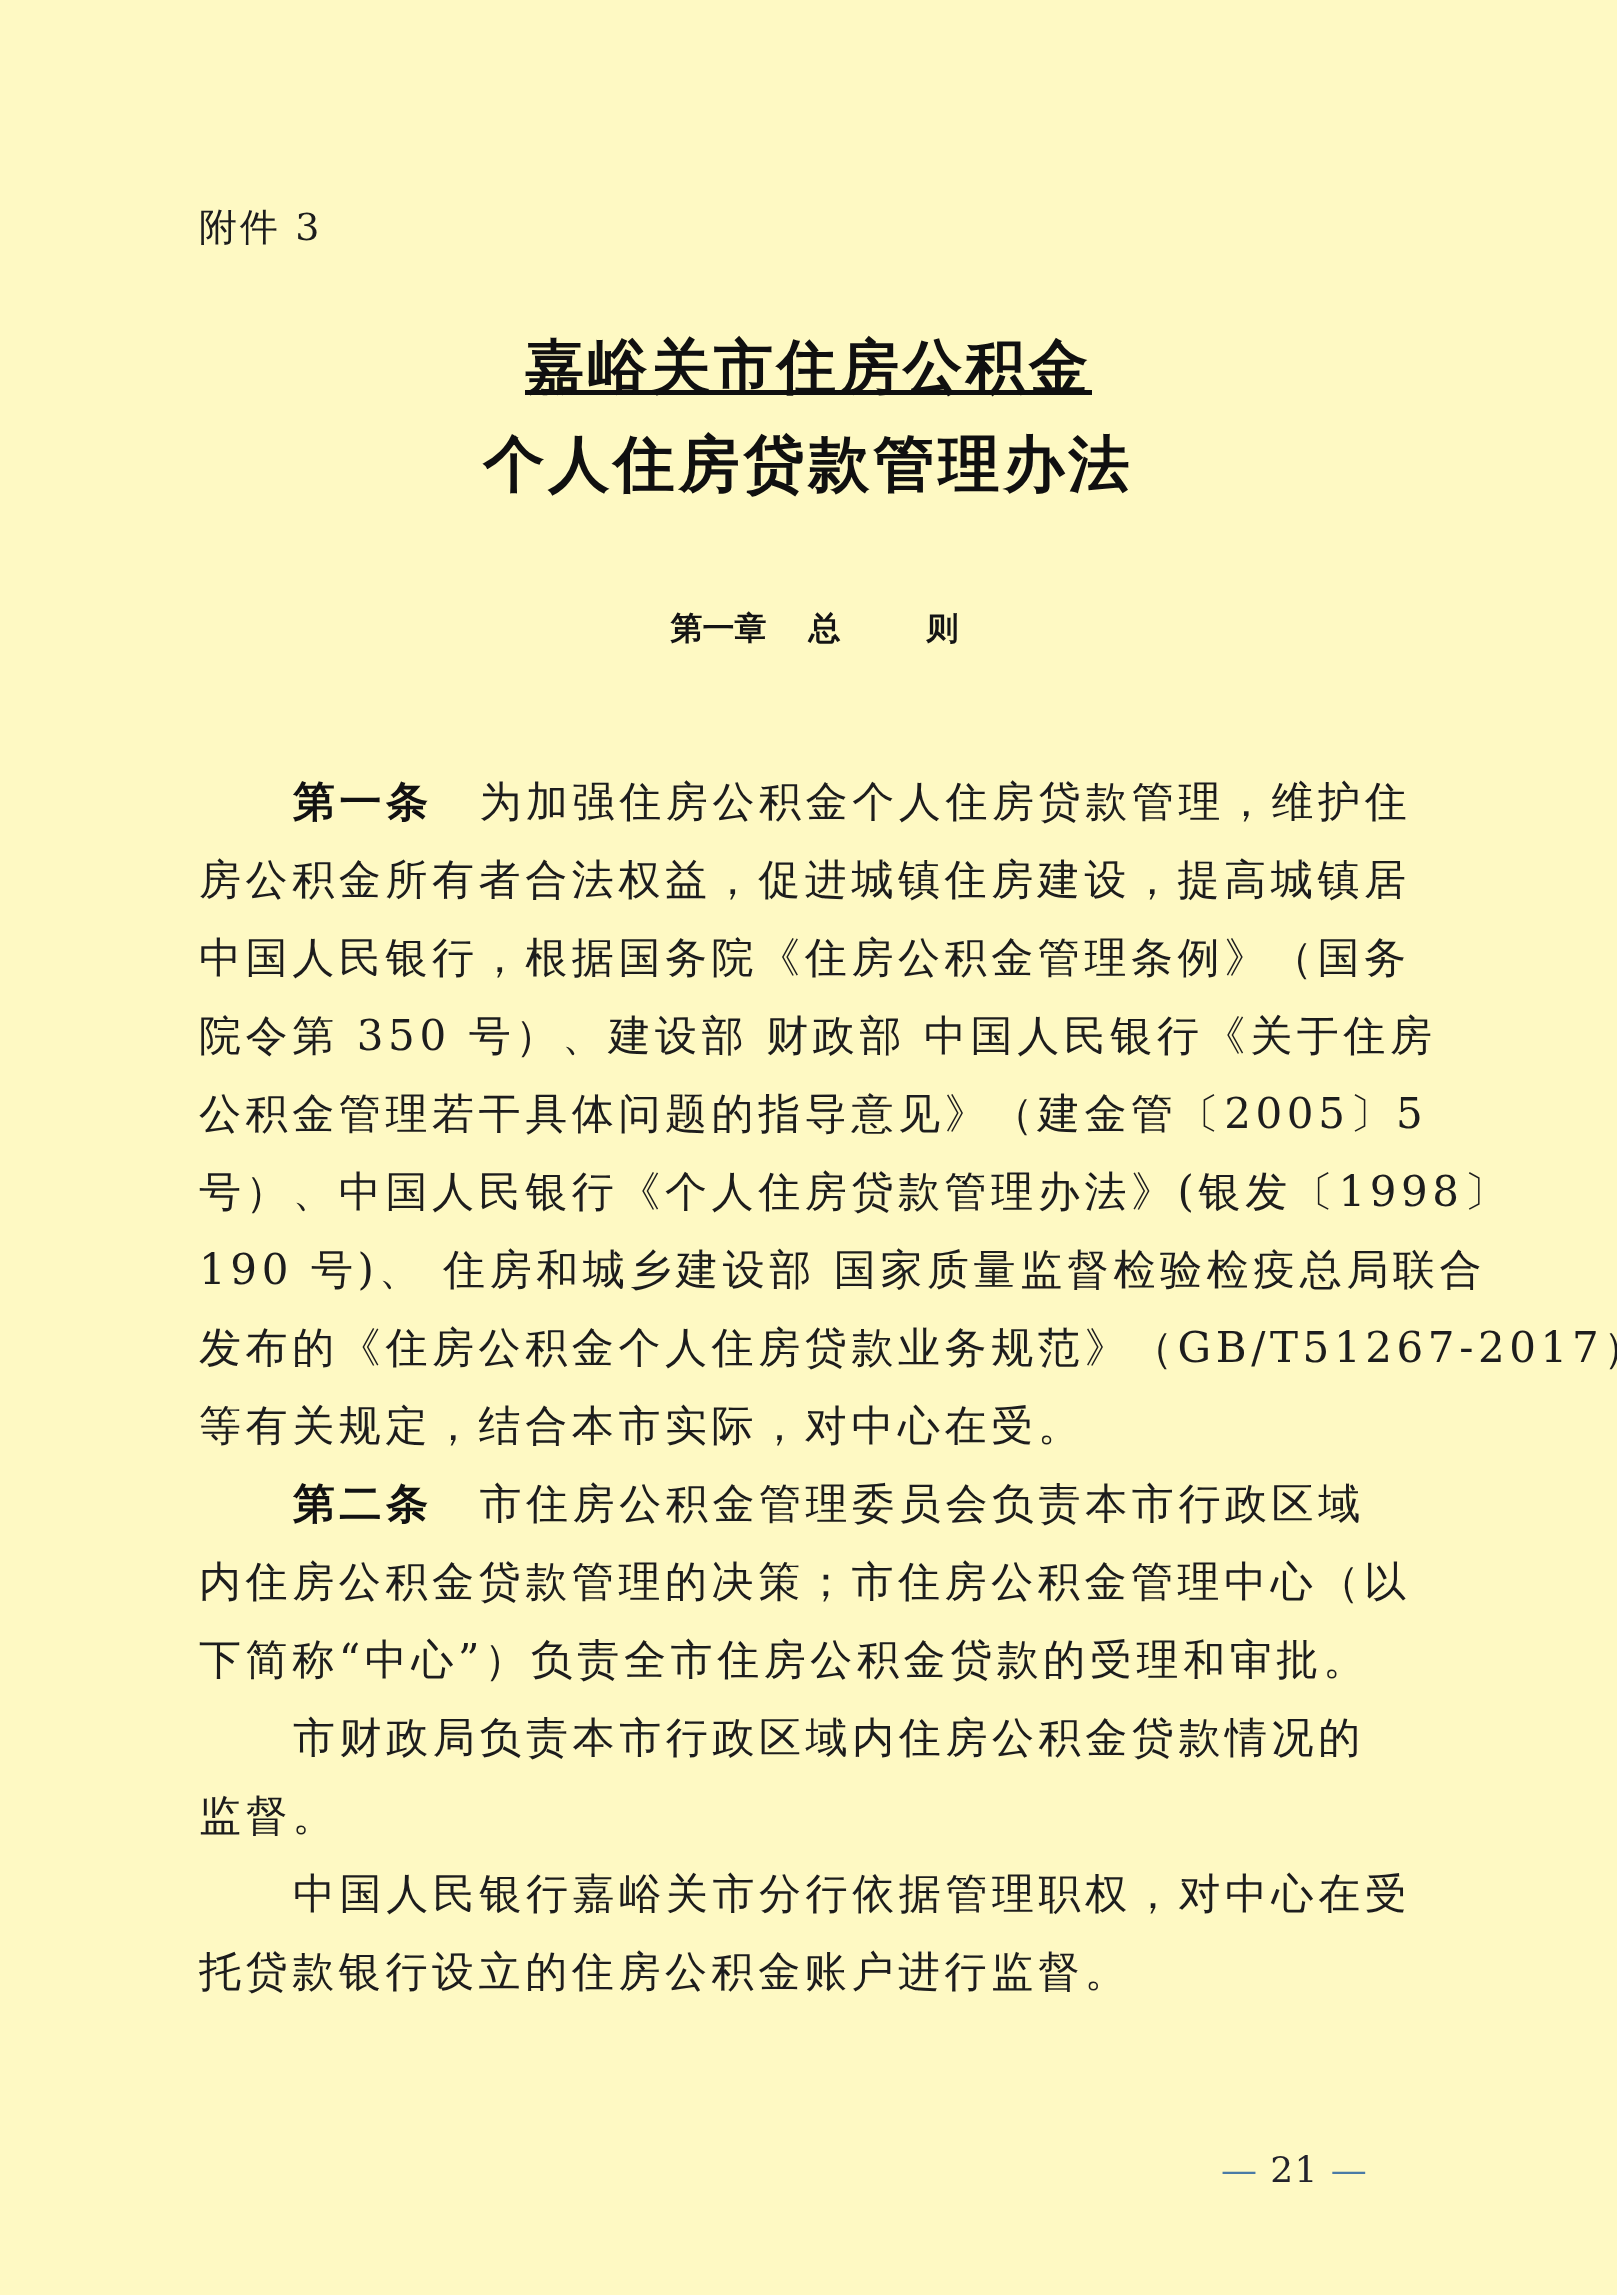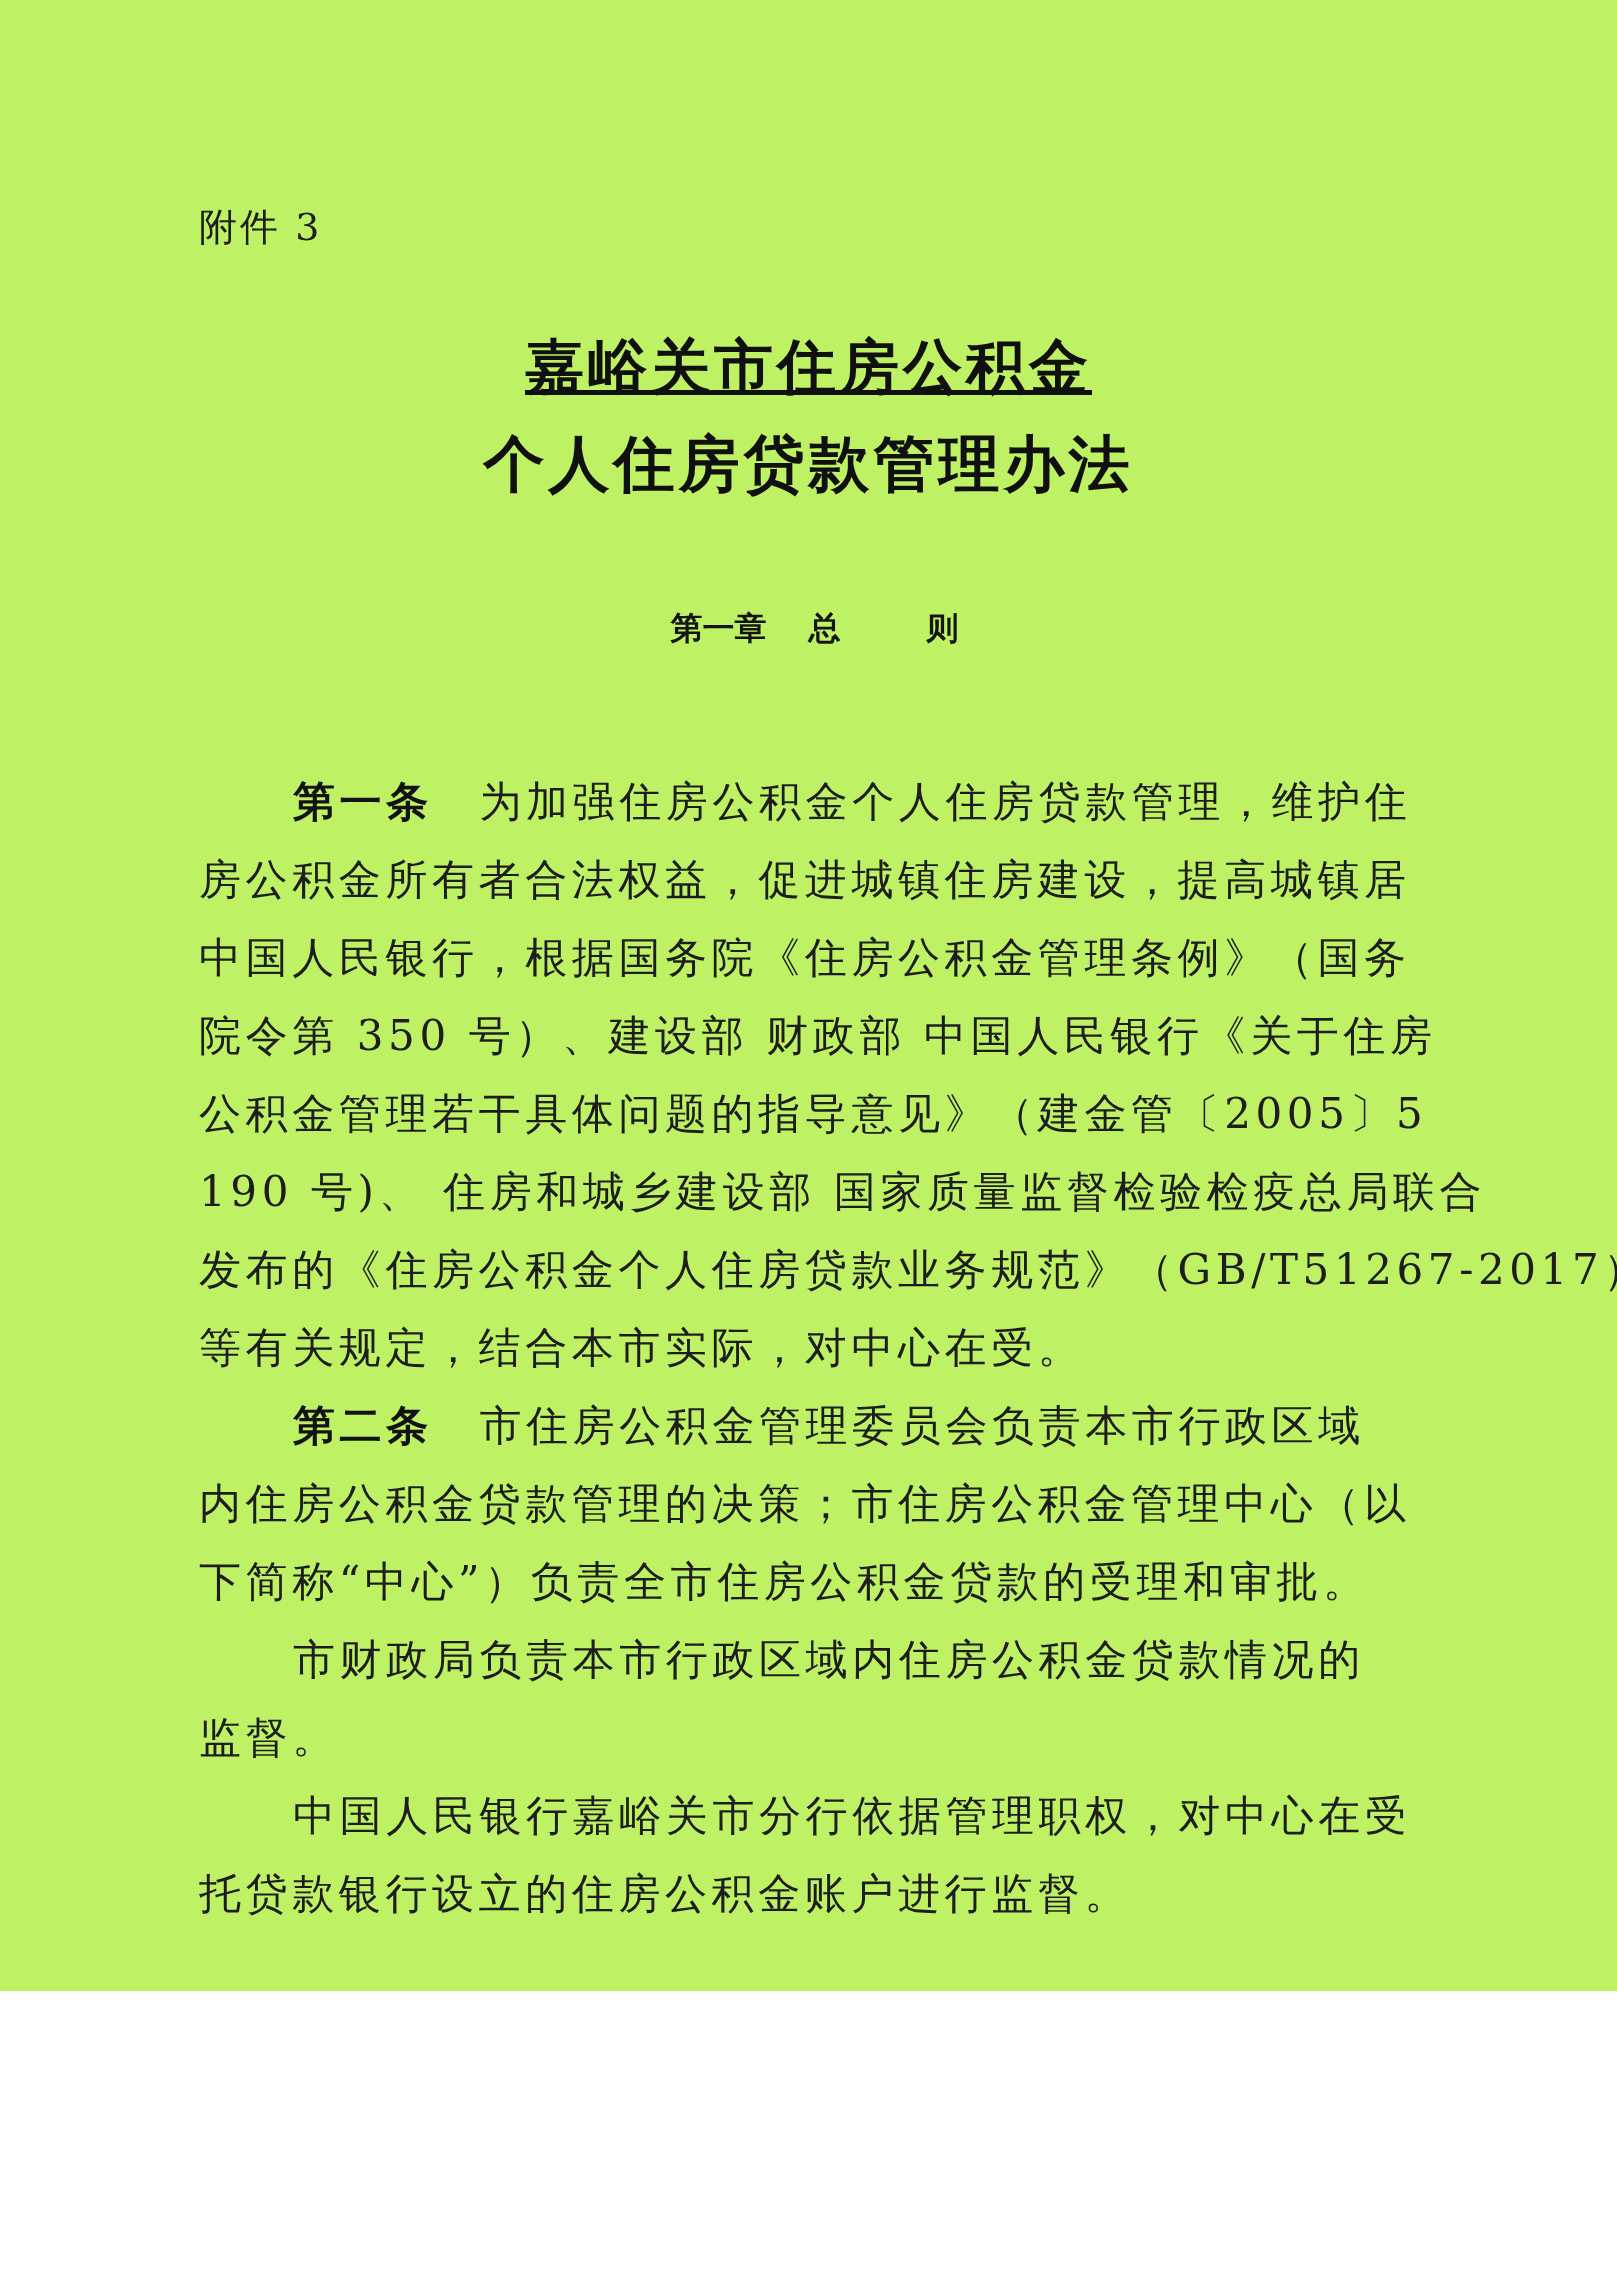--- a/index.html
+++ b/index.html
@@ -3,22 +3,22 @@
 <meta charset="utf-8">
 <style>
   html, body {
     margin: 0;
     padding: 0;
     background: #ffffff;
   }
   .page {
     position: relative;
     width: 1617px;
-    height: 1991px;
-    background: #bef264;
+    height: 2295px;
+    background: #fef9c3;
     overflow: hidden;
     font-family: "DejaVu Serif", serif;
     color: #1f1f1f;
   }
   .attachment-label {
     position: absolute;
     top: 207px;
     left: 199px;
     font-size: 38px;
     line-height: 1.1;
@@ -114,20 +114,21 @@
   <div class="chapter-heading">
     <span>第一章</span><span class="gap1"></span><span>总</span><span class="gap2"></span><span>则</span>
   </div>
 
   <div class="body-block">
     <div class="line indent"><span class="lead">第一条</span><span>　为加强住房公积金个人住房贷款管理，维护住</span></div>
     <div class="line"><span>房公积金所有者合法权益，促进城镇住房建设，提高城镇居</span></div>
     <div class="line"><span>中国人民银行，根据国务院《住房公积金管理条例》（国务</span></div>
     <div class="line"><span>院令第 350 号）、建设部 财政部 中国人民银行《关于住房</span></div>
     <div class="line"><span>公积金管理若干具体问题的指导意见》（建金管〔2005〕5</span></div>
+    <div class="line"><span>号）、中国人民银行《个人住房贷款管理办法》(银发〔1998〕</span></div>
     <div class="line"><span>190 号)、 住房和城乡建设部 国家质量监督检验检疫总局联合</span></div>
     <div class="line"><span>发布的《住房公积金个人住房贷款业务规范》（GB/T51267-2017）</span></div>
     <div class="line"><span>等有关规定，结合本市实际，对中心在受。</span></div>
     <div class="line indent"><span class="lead">第二条</span><span>　市住房公积金管理委员会负责本市行政区域</span></div>
     <div class="line"><span>内住房公积金贷款管理的决策；市住房公积金管理中心（以</span></div>
     <div class="line"><span>下简称“中心”）负责全市住房公积金贷款的受理和审批。</span></div>
     <div class="line indent"><span>市财政局负责本市行政区域内住房公积金贷款情况的</span></div>
     <div class="line"><span>监督。</span></div>
     <div class="line indent"><span>中国人民银行嘉峪关市分行依据管理职权，对中心在受</span></div>
     <div class="line"><span>托贷款银行设立的住房公积金账户进行监督。</span></div>

